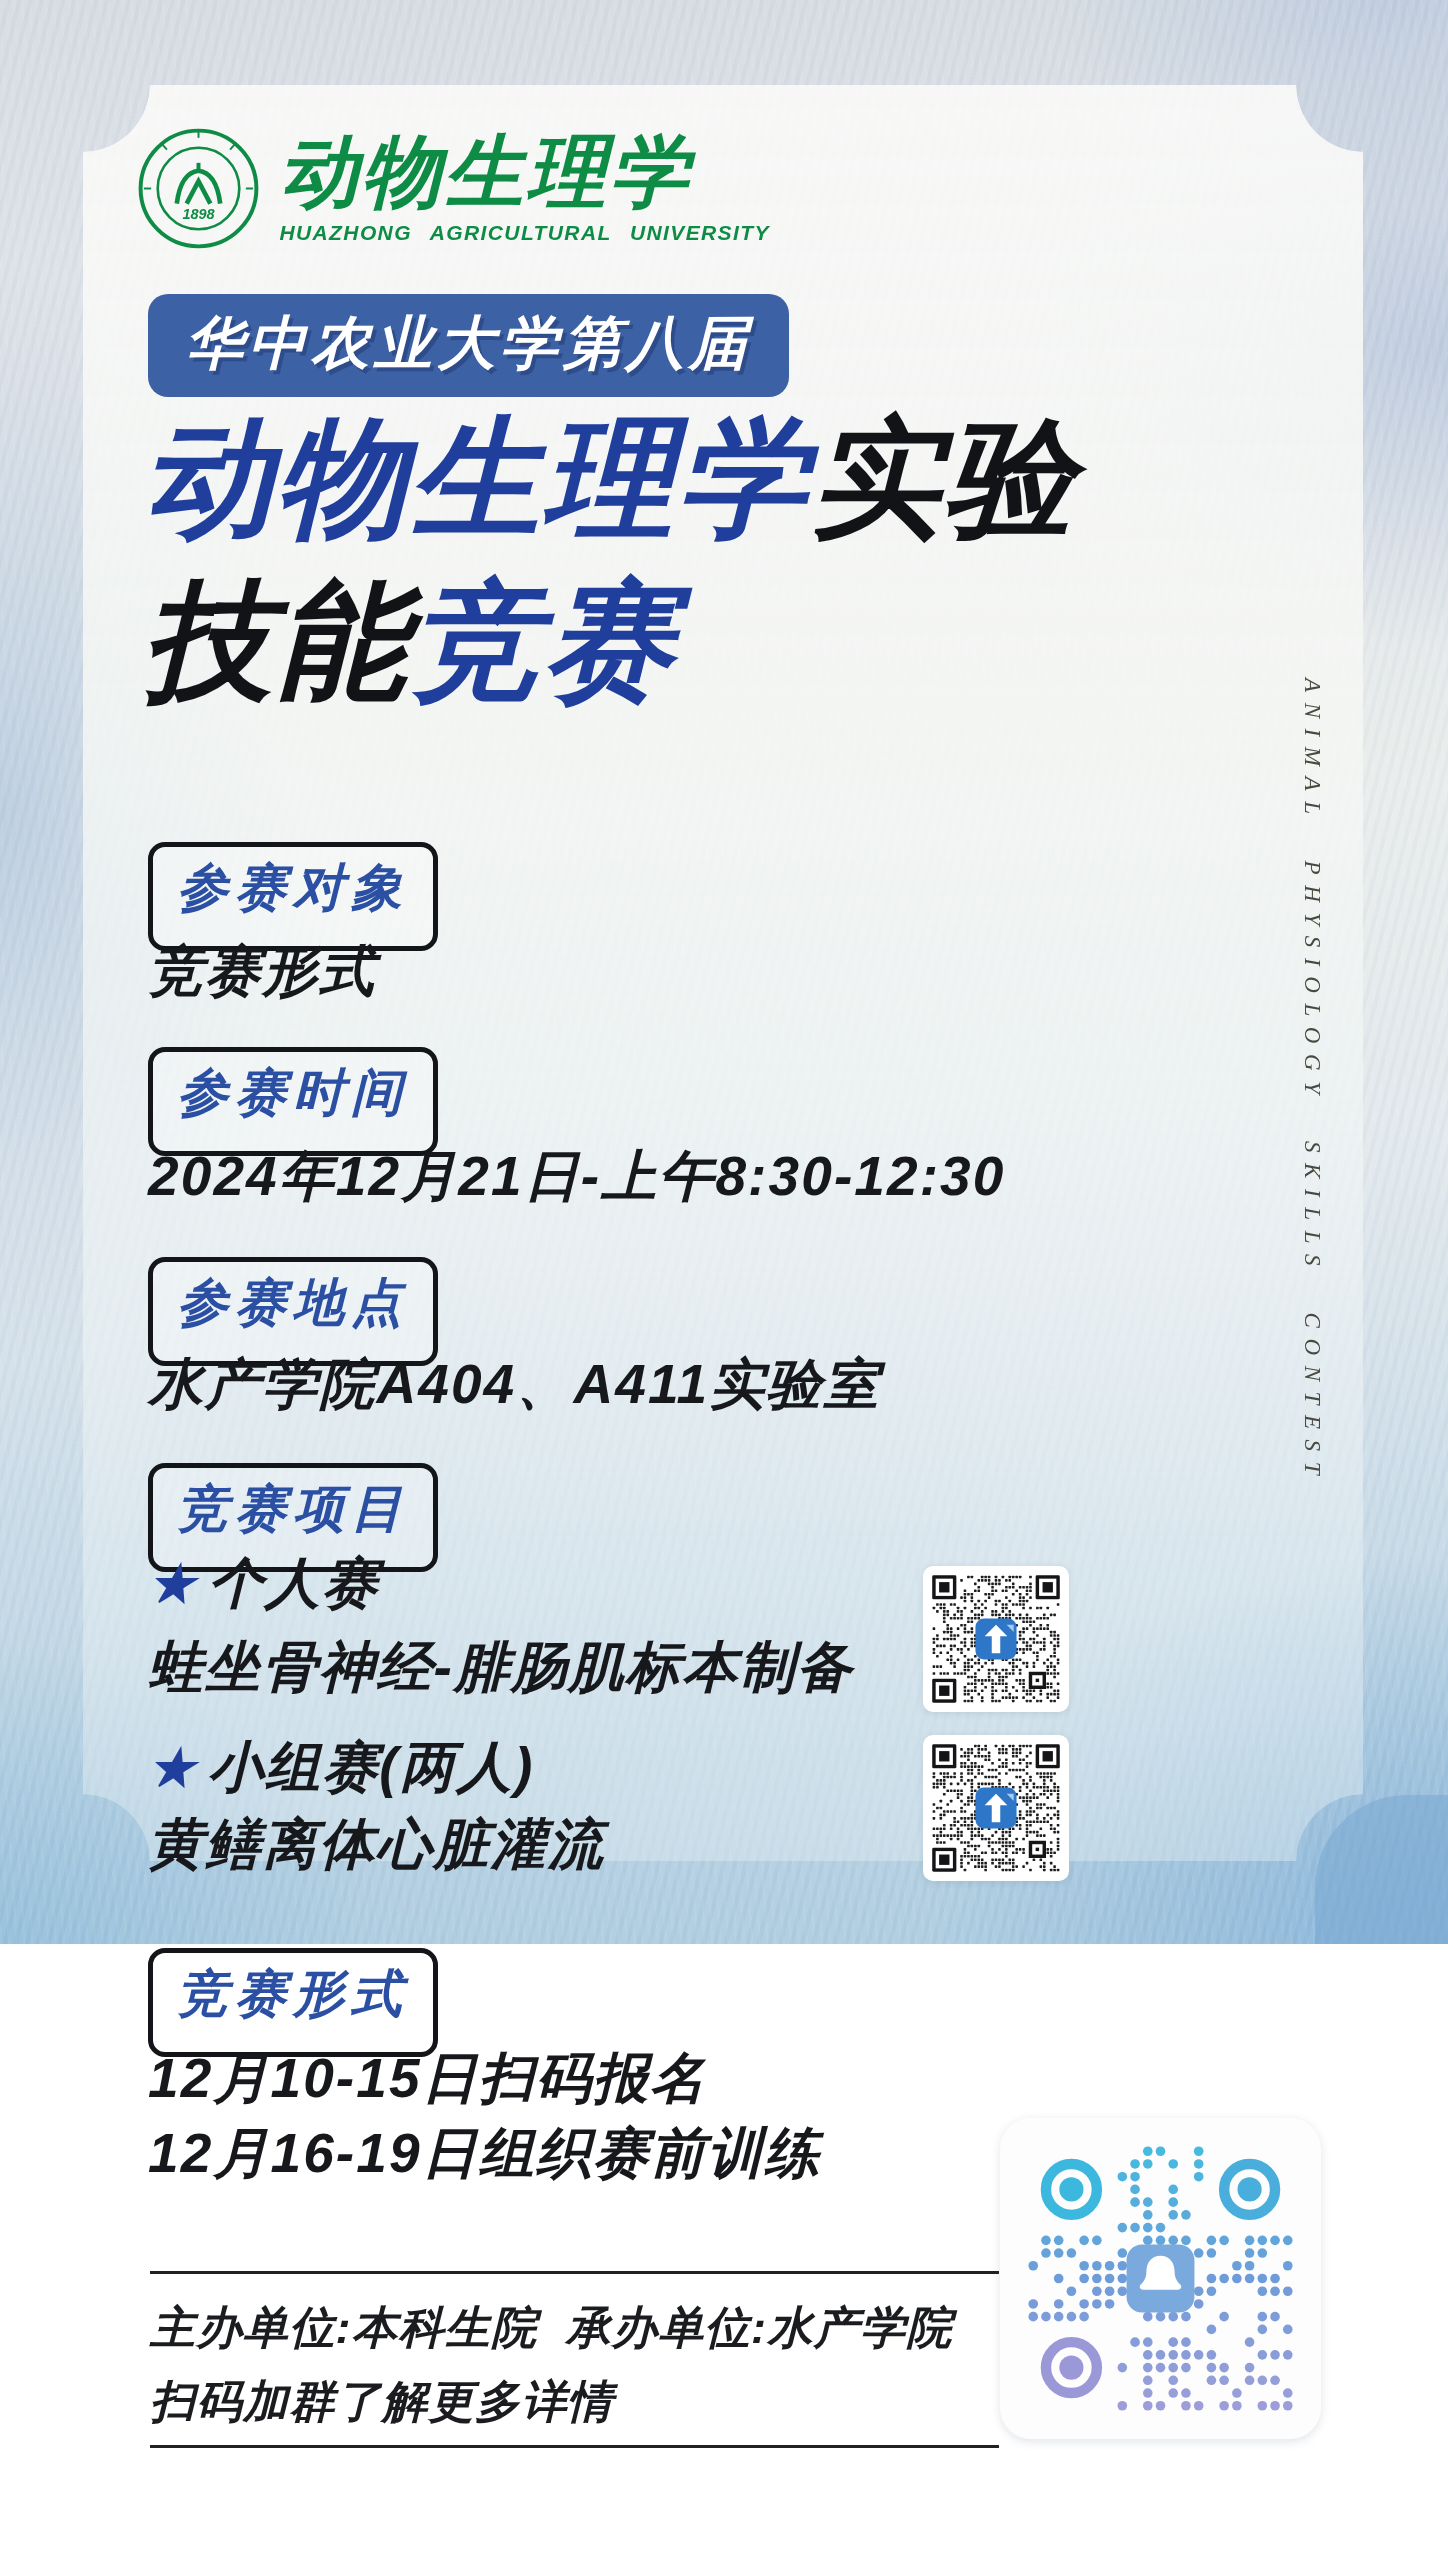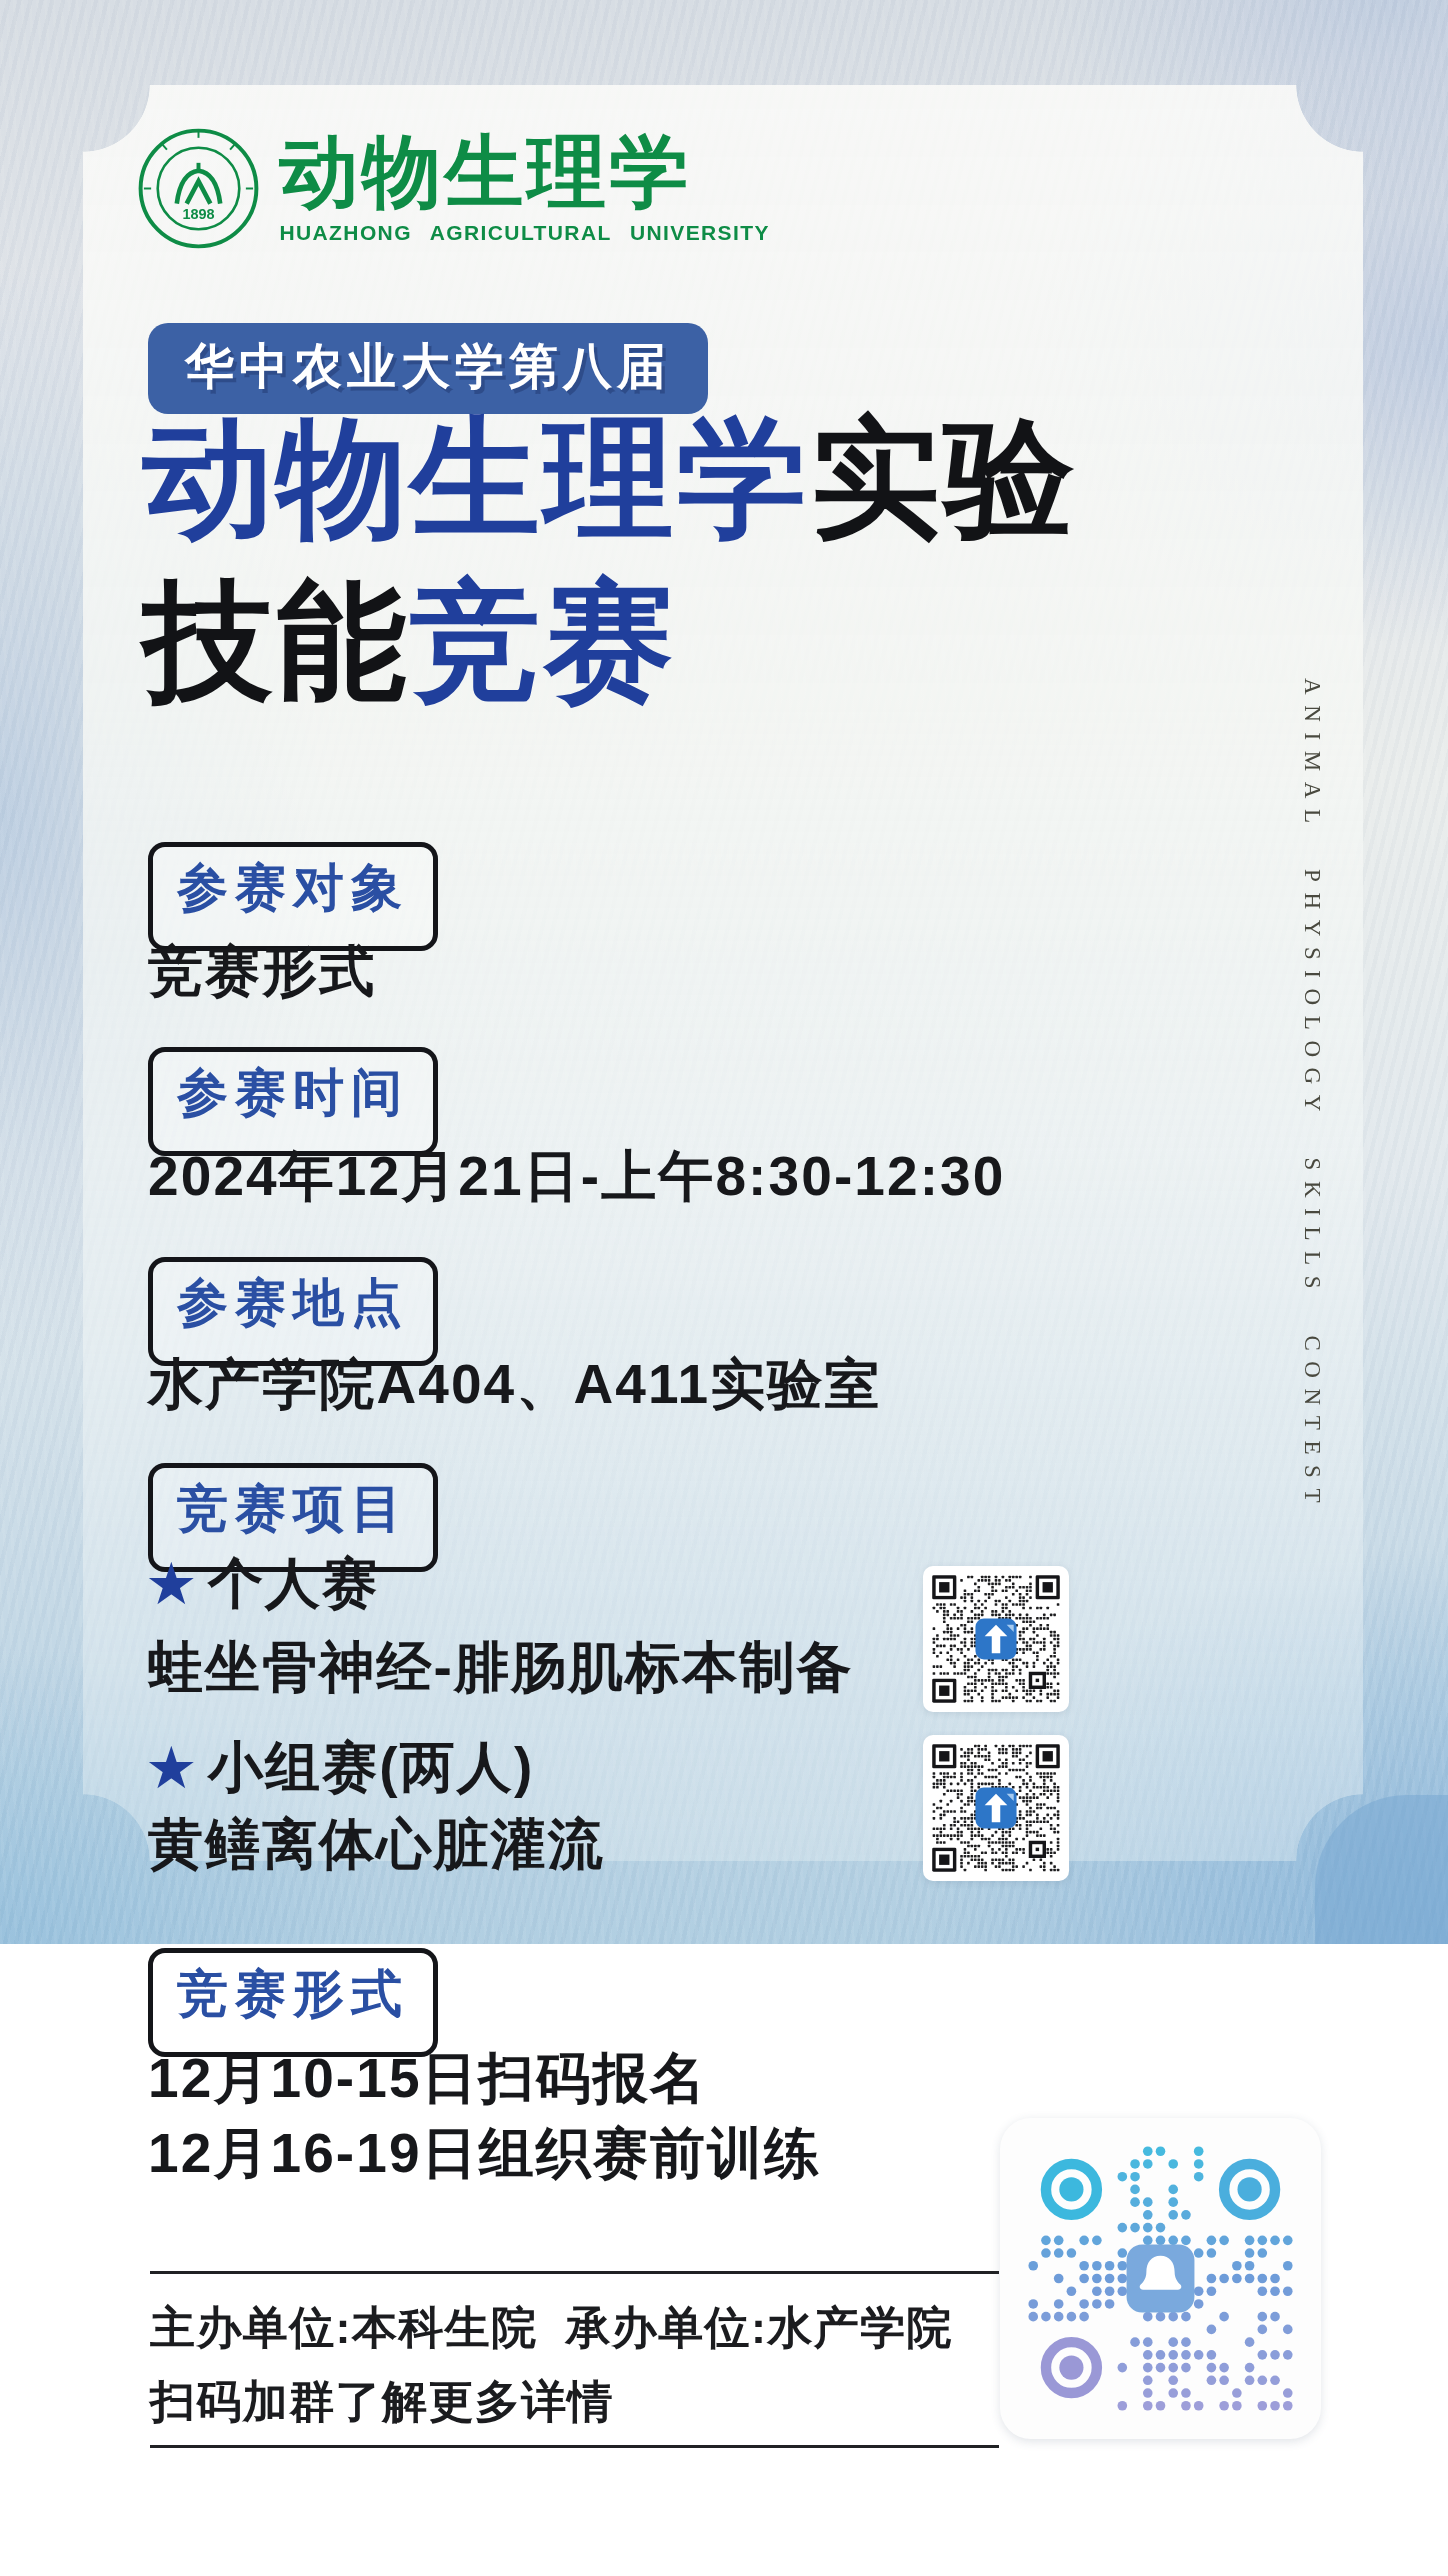--- a/index.html
+++ b/index.html
@@ -9,20 +9,21 @@
   }
   #poster{
     position:relative;width:1449px;height:1944px;
     background:
       radial-gradient(849px 637px at 100% 100%, rgba(122,172,214,.8), rgba(122,172,214,0) 62%),
       radial-gradient(637px 495px at 0% 100%, rgba(132,182,216,.6), rgba(132,182,216,0) 60%),
       radial-gradient(495px 849px at 0% 42%, rgba(150,180,215,.55), rgba(150,180,215,0) 65%),
       radial-gradient(707px 495px at 100% 18%, rgba(158,180,214,.5), rgba(158,180,214,0) 60%),
       radial-gradient(566px 354px at 96% 0%, rgba(168,188,218,.5), rgba(168,188,218,0) 60%),
       linear-gradient(180deg,#d5dbe2 0%,#dfe3e8 18%,#e9eceb 40%,#e1e8ec 60%,#c6d9e6 80%,#adcce0 100%);
+    font-style: italic;
   }
   #texture{
     position:absolute;inset:0;pointer-events:none;
     background:
       repeating-linear-gradient(104deg, rgba(255,255,255,.055) 0 6.4px, rgba(135,155,180,.05) 6.4px 10.6px),
       repeating-linear-gradient(86deg, rgba(255,255,255,.05) 0 2.8px, rgba(160,175,195,0) 2.8px 7.8px);
   }
   #corner-blob{
     position:absolute;right:0;bottom:0;width:134px;height:149px;
     background:rgba(120,168,210,.55);border-top-left-radius:92px;
@@ -61,24 +62,23 @@
   }
   .name-en{
     font-size:21px;font-weight:700;color:var(--logo-green);
     letter-spacing:1.4px;word-spacing:11.3px;margin-top:5.7px;
   }
 
   
   #banner{
     position:absolute;left:148px;top:294px;
     display:inline-block;background:var(--banner-blue);
-    color:#fff;font-size:49px;font-weight:900;letter-spacing:5px;
+    color:#fff;font-size:58px;font-weight:900;letter-spacing:5px;
     padding:11.3px 37px 14px;border-radius:20px;
     text-shadow:3.5px 4.2px 0 rgba(18,34,80,.32);
-    margin-top:29px;
   }
 
   
   #main-title{
     position:absolute;left:143px;top:398px;
     font-family:"Liberation Serif","DejaVu Serif",serif;
     font-size:130px;font-weight:900;line-height:163px;letter-spacing:3.5px;
     color:var(--text-black);
   }
   .t-blue{color:var(--title-blue);}

